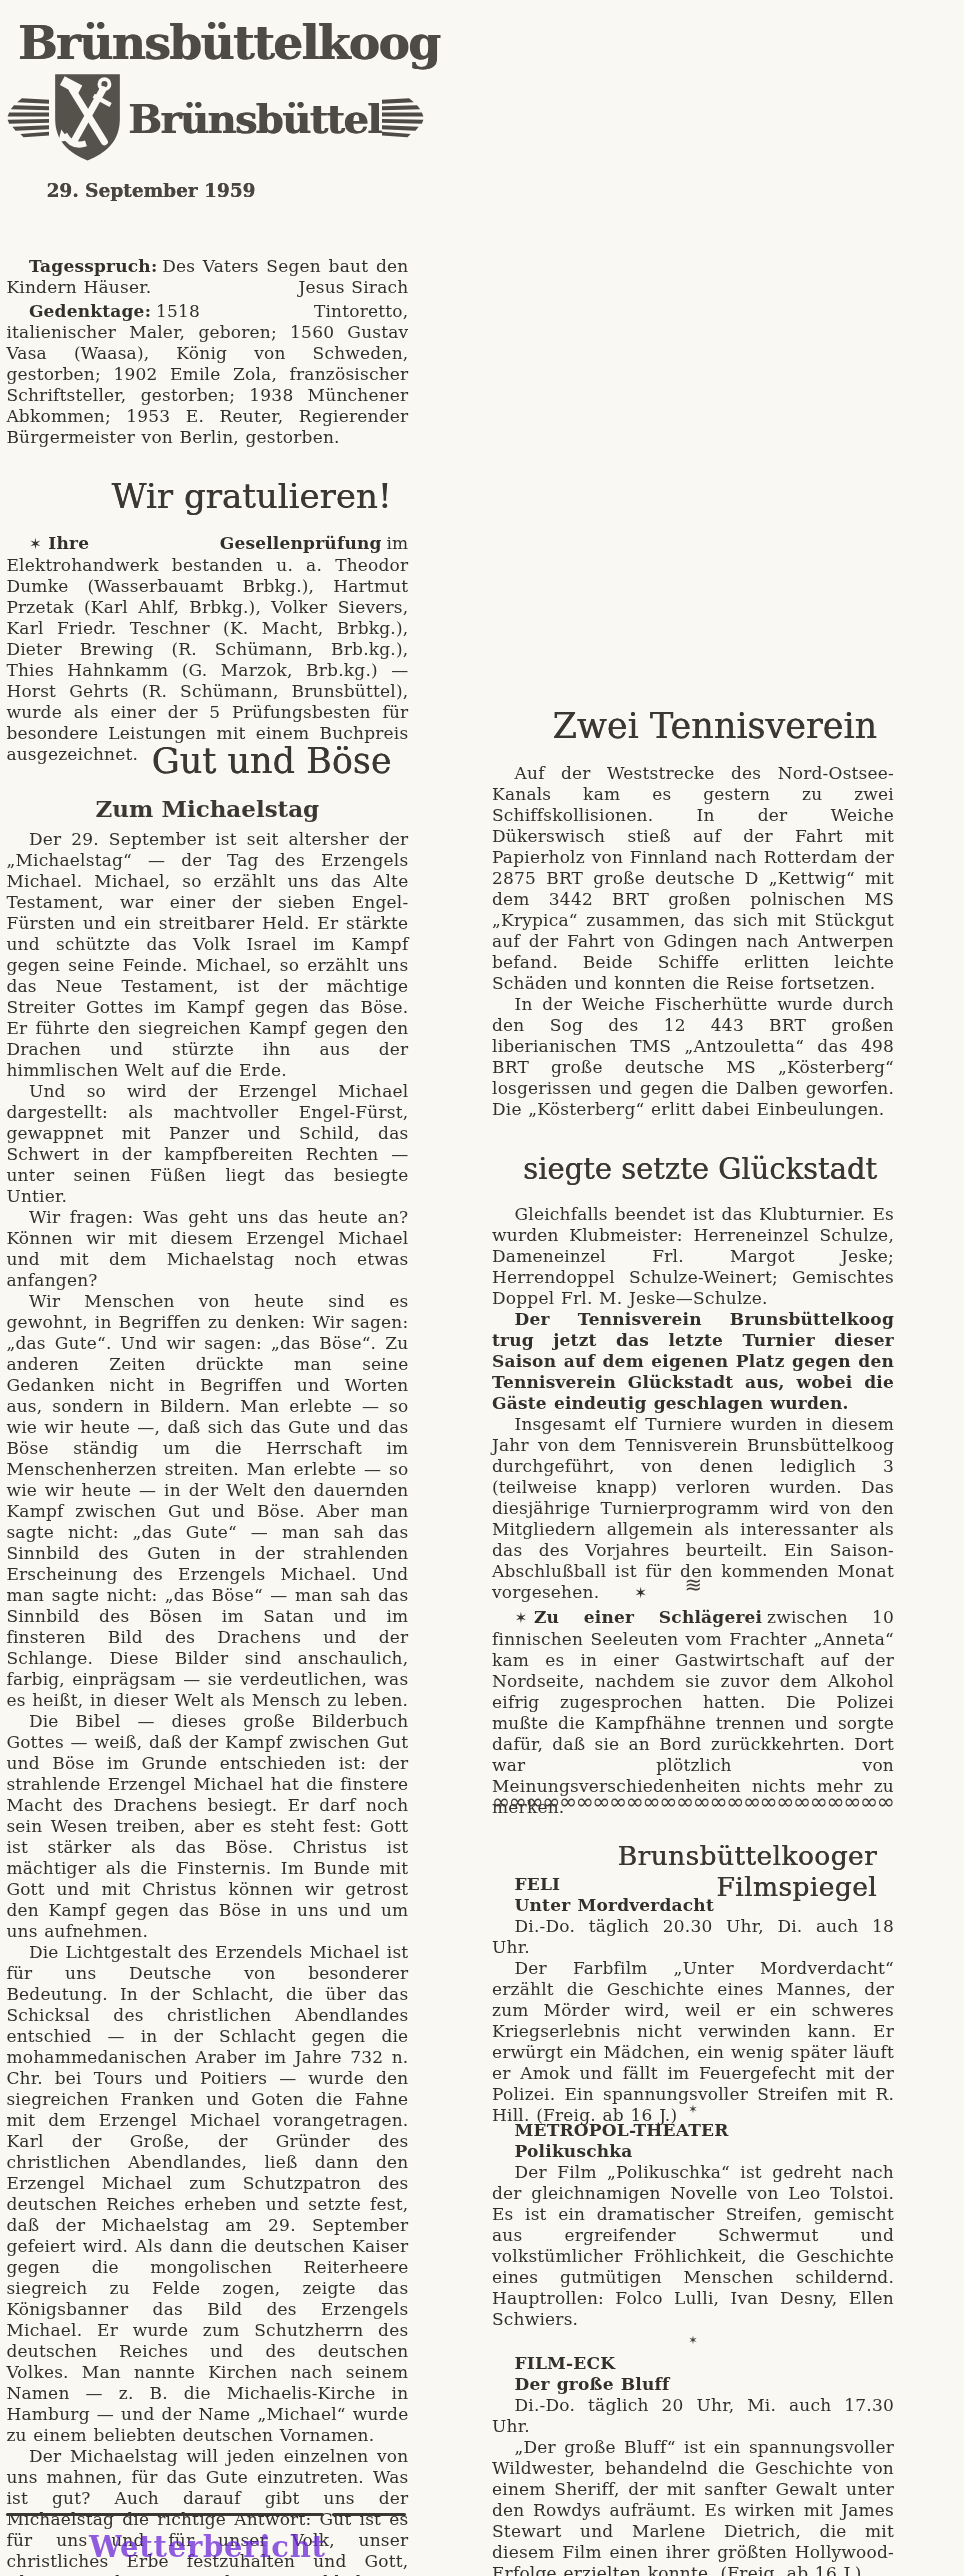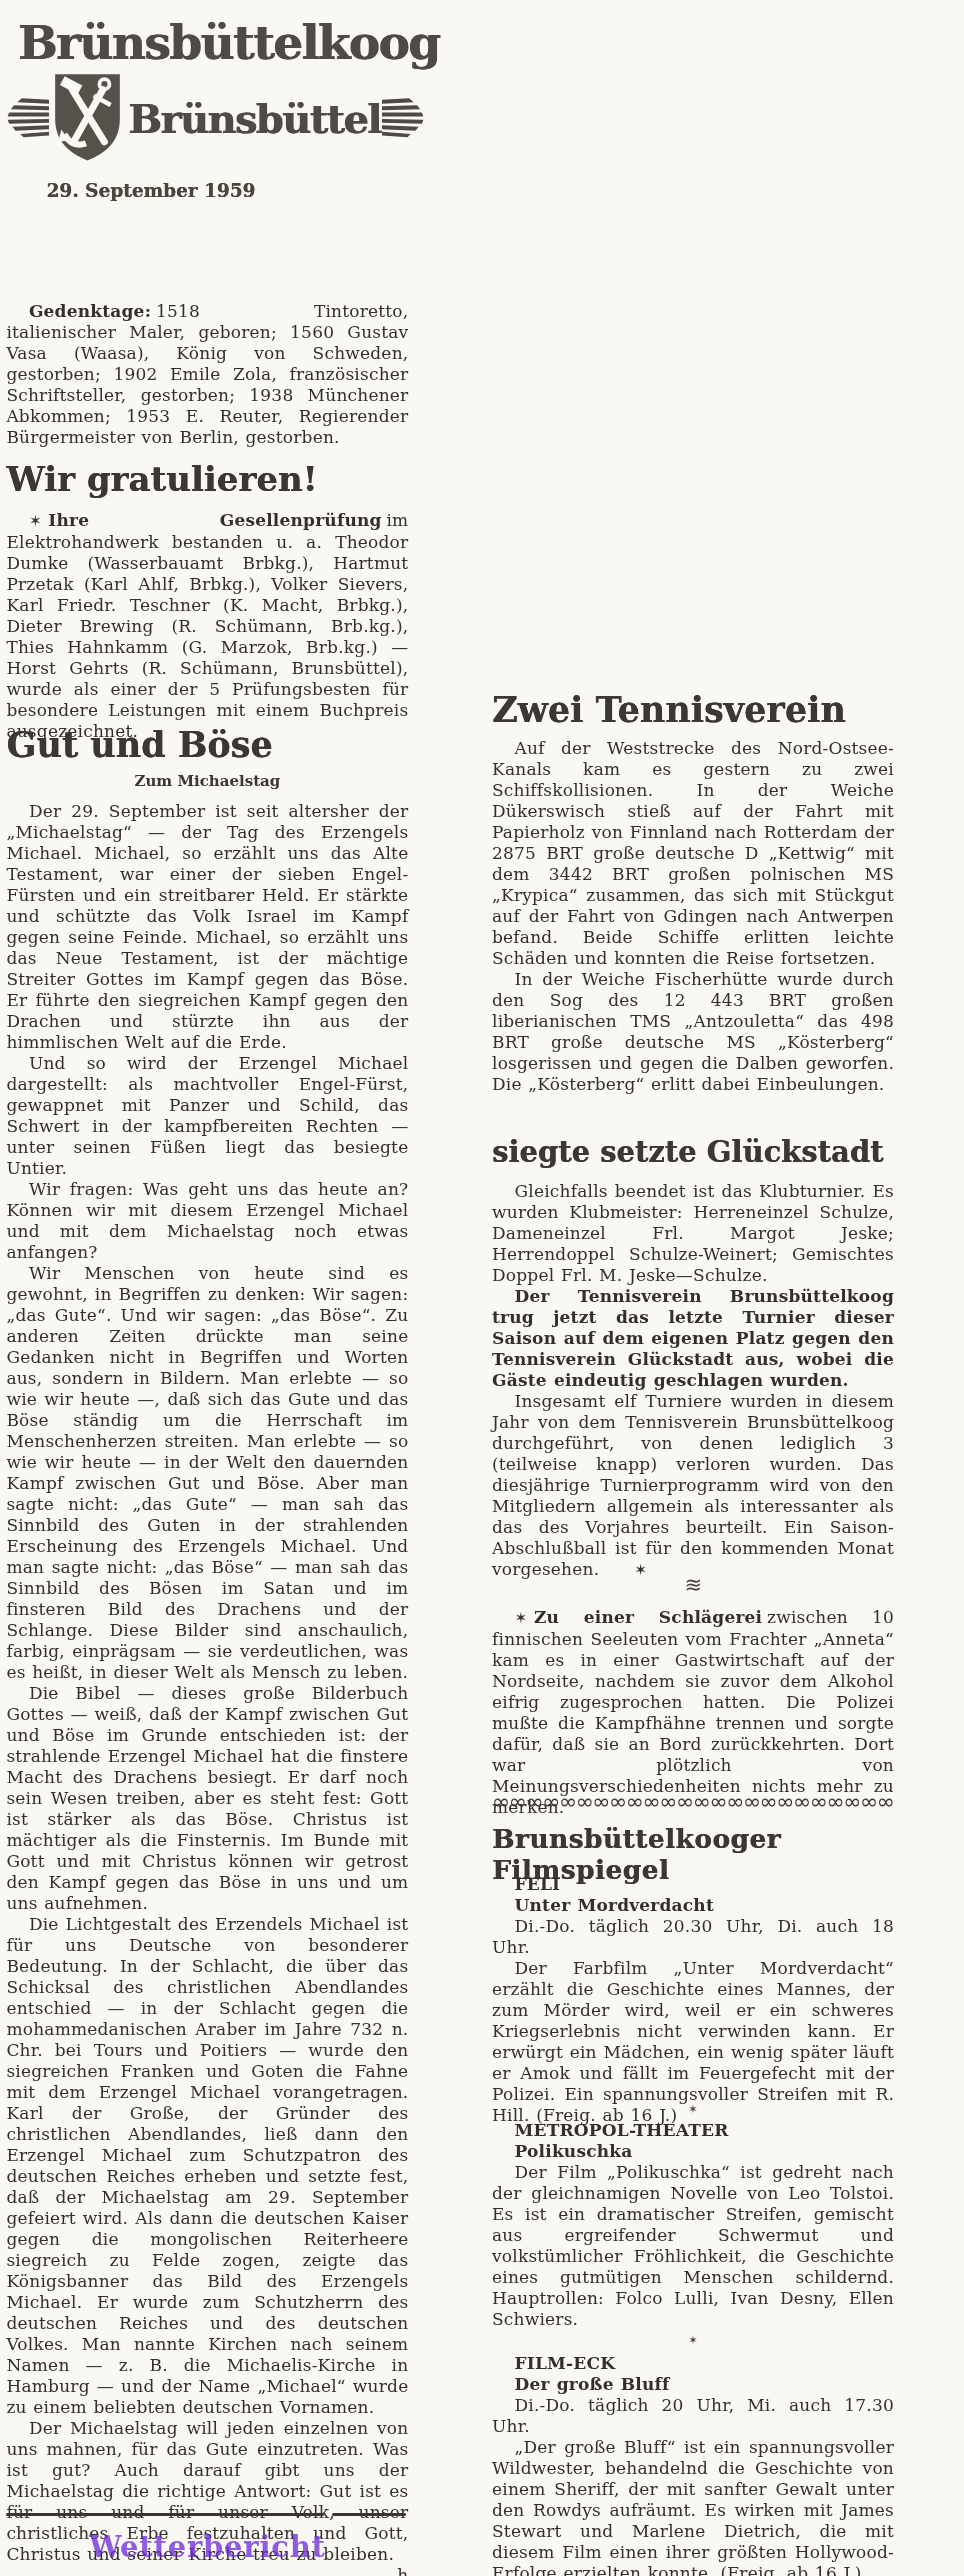--- a/index.html
+++ b/index.html
@@ -28,27 +28,27 @@
     font-family:"DejaVu Sans", sans-serif;
     font-size:15.3px;
     margin-right:6.4px;
     color:#3a3733;
   }
   .attrib{float:right;padding-left:11.3px;}
   .sig{float:right;padding-left:11.3px;font-weight:500;}
   .endmark{font-family:"DejaVu Sans", sans-serif;margin-left:35px;font-size:15.3px;}
   
   .h-big{
-    margin:0;text-align:left;font-weight:bold;color:#3b3733;
+    margin:17px;text-align:right;font-weight:normal;color:#3b3733;
     font-size:35px;line-height:39px;letter-spacing:0;
     text-shadow:0.4px 0 0 currentColor;
   }
   .h-sub{
     margin:0;text-align:center;font-weight:bold;color:#3b3733;
-    font-size:15px;line-height:22.5px;
+    font-size:23px;line-height:22.5px;
   }
   .h-two-line{font-size:29px;line-height:35px;}
   .h-film{font-size:26.5px;line-height:31px;letter-spacing:0.4px;}
   
   .masthead{color:#4e4a45;}
   .mast-title{
     margin:0;font-size:47px;line-height:50px;font-weight:bold;
     letter-spacing:-1.6px;text-shadow:0.8px 0 0 currentColor;
     padding-left:11.3px;
   }
@@ -135,20 +135,23 @@
             <polygon points="52,33 0,32 0,37 50,38"></polygon>
             <polygon points="46,42 0,40 0,45 42,47"></polygon>
             <polygon points="36,51 0,48 0,53 32,55"></polygon>
           </g>
         </svg>
       </span>
     </div>
     <div class="mast-date">29. September 1959</div>
   </div>
 
+  <div class="col-block body-text" style="left:6.4px;top:256px;">
+    <p><span class="label-bold">Tagesspruch:</span><span>Des Vaters Segen baut den Kindern Häuser.</span><span class="attrib">Jesus Sirach</span></p>
+  </div>
 
   <div class="col-block body-text" style="left:6.4px;top:301px;">
     <p><span class="label-bold">Gedenktage:</span><span>1518 Tintoretto, italienischer Maler, geboren; 1560 Gustav Vasa (Waasa), König von Schweden, gestorben; 1902 Emile Zola, französischer Schriftsteller, gestorben; 1938 Münchener Abkommen; 1953 E. Reuter, Regierender Bürgermeister von Berlin, gestorben.</span></p>
   </div>
 
   <div class="col-block" style="left:6.4px;top:460px;">
     <h2 class="h-big" style="font-size:34px;">Wir gratulieren!</h2>
     <div class="body-text" style="margin-top:11.3px;">
       <p><span class="star">✶</span><span class="lead-bold">Ihre Gesellenprüfung</span><span>im Elektrohandwerk bestanden u. a. Theodor Dumke (Wasserbauamt Brbkg.), Hartmut Przetak (Karl Ahlf, Brbkg.), Volker Sievers, Karl Friedr. Teschner (K. Macht, Brbkg.), Dieter Brewing (R. Schümann, Brb.kg.), Thies Hahnkamm (G. Marzok, Brb.kg.) — Horst Gehrts (R. Schümann, Brunsbüttel), wurde als einer der 5 Prüfungsbesten für besondere Leistungen mit einem Buchpreis ausgezeichnet.</span></p>
     </div>

